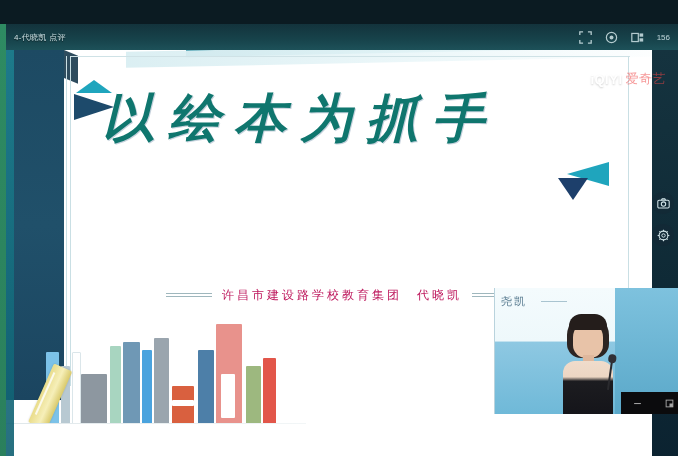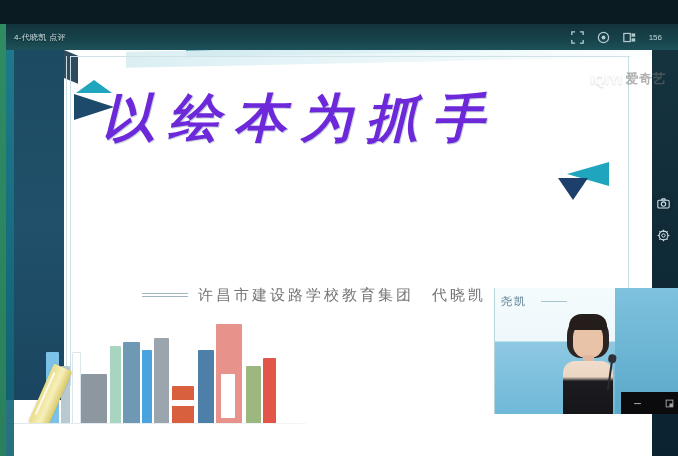--- a/index.html
+++ b/index.html
@@ -13,21 +13,21 @@
 
   
   .video-surface{position:absolute;left:6px;top:0px;width:672px;height:452px;background:#ffffff;overflow:hidden;}
 
   
   .player-topbar{position:absolute;left:0;top:0;width:672px;height:26px;
     background:linear-gradient(180deg,#13333c 0%,#17434b 60%,#1d5159 100%);
     display:flex;align-items:center;z-index:40;}
   .topbar-title{color:#cfe3e6;font-size:8px;letter-spacing:.3px;padding-left:8px;
     text-shadow:0 1px 1px rgba(0,0,0,.6);white-space:nowrap;}
-  .topbar-right{margin-left:auto;display:flex;align-items:center;gap:13px;padding-right:16px;}
+  .topbar-right{margin-left:auto;display:flex;align-items:center;gap:13px;padding-right:8px;}
   .tb-icon{width:13px;height:13px;opacity:.85;display:block;}
   .tb-count{color:#cfe3e6;font-size:8px;opacity:.9;}
 
   
   .slide{position:absolute;left:0;top:26px;width:672px;height:426px;background:#ffffff;overflow:hidden;}
 
   
   .navy-band{position:absolute;left:0;top:0;width:58px;height:350px;
     background:linear-gradient(180deg,#1d4a63 0%,#20506a 50%,#1b4560 100%);}
   .navy-band:after{content:"";position:absolute;right:-14px;top:0;width:14px;height:28px;
@@ -43,54 +43,54 @@
 
   
   .rule-v{position:absolute;background:#c9dfe4;}
   .rule-h{position:absolute;background:#cfe2e6;}
 
   
   .tri{position:absolute;width:0;height:0;}
 
   
   .title-wrap{position:absolute;left:0;top:26px;width:672px;height:190px;}
-  .cal-line{position:absolute;color:#6d28d9;white-space:nowrap;
+  .cal-line{position:absolute;color:#0f766e;white-space:nowrap;
     font-family:"DejaVu Serif","Liberation Serif",serif;font-weight:700;
     font-style:italic;letter-spacing:14px;
     text-shadow:1px 1px 0 rgba(22,70,115,.25);}
   .cal-1{left:96px;top:34px;font-size:52px;}
   .cal-2{left:160px;top:100px;font-size:52px;}
 
   
   .subtitle-row{position:absolute;left:0;top:232px;width:672px;height:26px;
     display:flex;align-items:center;justify-content:center;gap:10px;}
   .sub-rule{height:0;border-top:1px solid #9fb7bd;border-bottom:1px solid #9fb7bd;
     width:46px;box-sizing:border-box;padding-top:2px;}
-  .subtitle{color:#737373;font-size:15px;letter-spacing:3px;white-space:nowrap;
+  .subtitle{color:#be185d;font-size:12px;letter-spacing:3px;white-space:nowrap;
     font-family:Liberation Mono, monospace;}
 
   
   .shelf{position:absolute;left:0;top:278px;width:300px;height:96px;}
   .book{position:absolute;bottom:0;border-radius:1px;}
   .shelf-floor{position:absolute;left:0;bottom:-5px;width:300px;height:6px;
     background:linear-gradient(90deg,#dfe7ea,#f2f6f7);}
   .shelf-refl{position:absolute;left:0;bottom:-14px;width:300px;height:12px;
     background:linear-gradient(180deg,rgba(150,175,185,.30),rgba(255,255,255,0));}
   .tilt-book{position:absolute;left:22px;bottom:2px;width:20px;height:64px;
     background:linear-gradient(90deg,#e9dc8a,#f6efb9 55%,#d9c96a);
     transform:rotate(24deg);transform-origin:bottom left;border-radius:2px;
     box-shadow:0 0 2px rgba(0,0,0,.18);}
   .tilt-book:after{content:"";position:absolute;left:3px;top:8px;width:2px;height:46px;background:#fff;opacity:.8;}
 
   
   .watermark{position:absolute;right:12px;top:46px;display:flex;align-items:center;gap:3px;
     opacity:.55;z-index:30;pointer-events:none;}
   .wm-latin{color:#ffffff;font-size:13px;font-weight:700;letter-spacing:.5px;
     text-shadow:0 1px 2px rgba(0,0,0,.35);}
-  .wm-cn{color:#737373;font-size:13px;font-weight:700;letter-spacing:.5px;}
+  .wm-cn{color:#ef4444;font-size:13px;font-weight:400;letter-spacing:.5px;}
 
   
   .side-tools{position:absolute;right:4px;top:168px;display:flex;flex-direction:column;
     gap:10px;z-index:45;}
   .side-btn{width:22px;height:22px;border-radius:50%;background:rgba(20,40,52,.55);
     display:flex;align-items:center;justify-content:center;}
 
   
   .right-strip{position:absolute;right:0;top:26px;width:26px;height:426px;
     background:linear-gradient(180deg,#15333f 0%,#0f2a36 55%,#0b2230 100%);z-index:20;}

